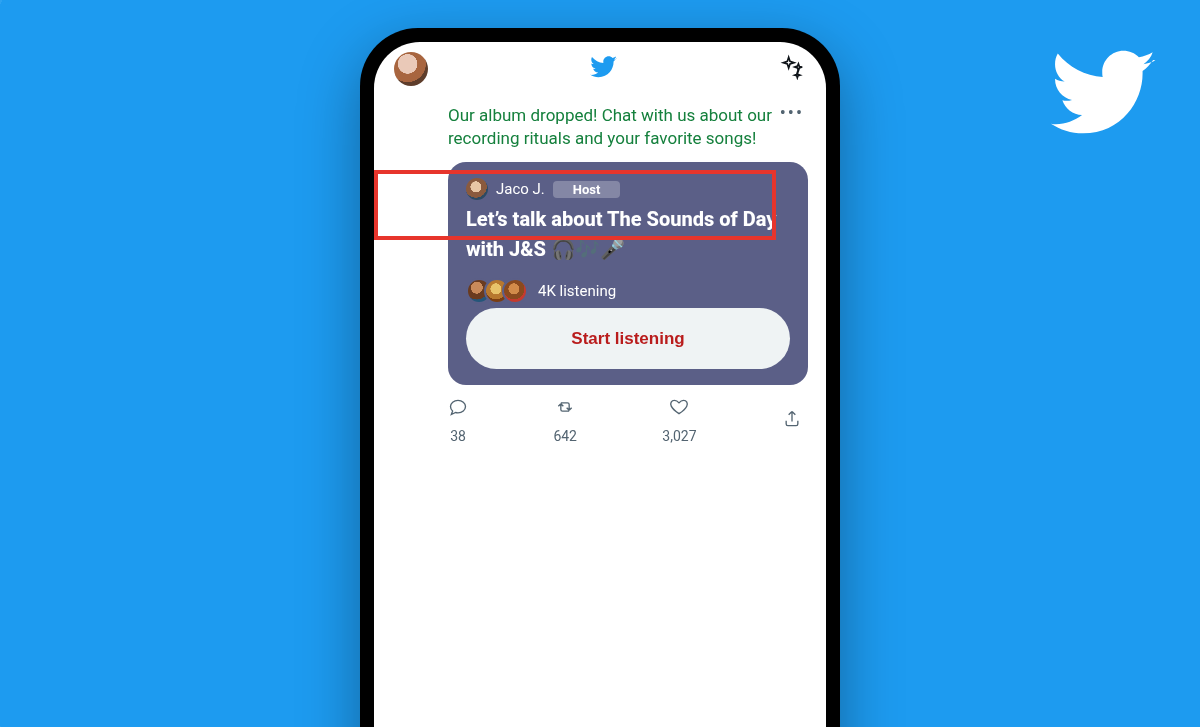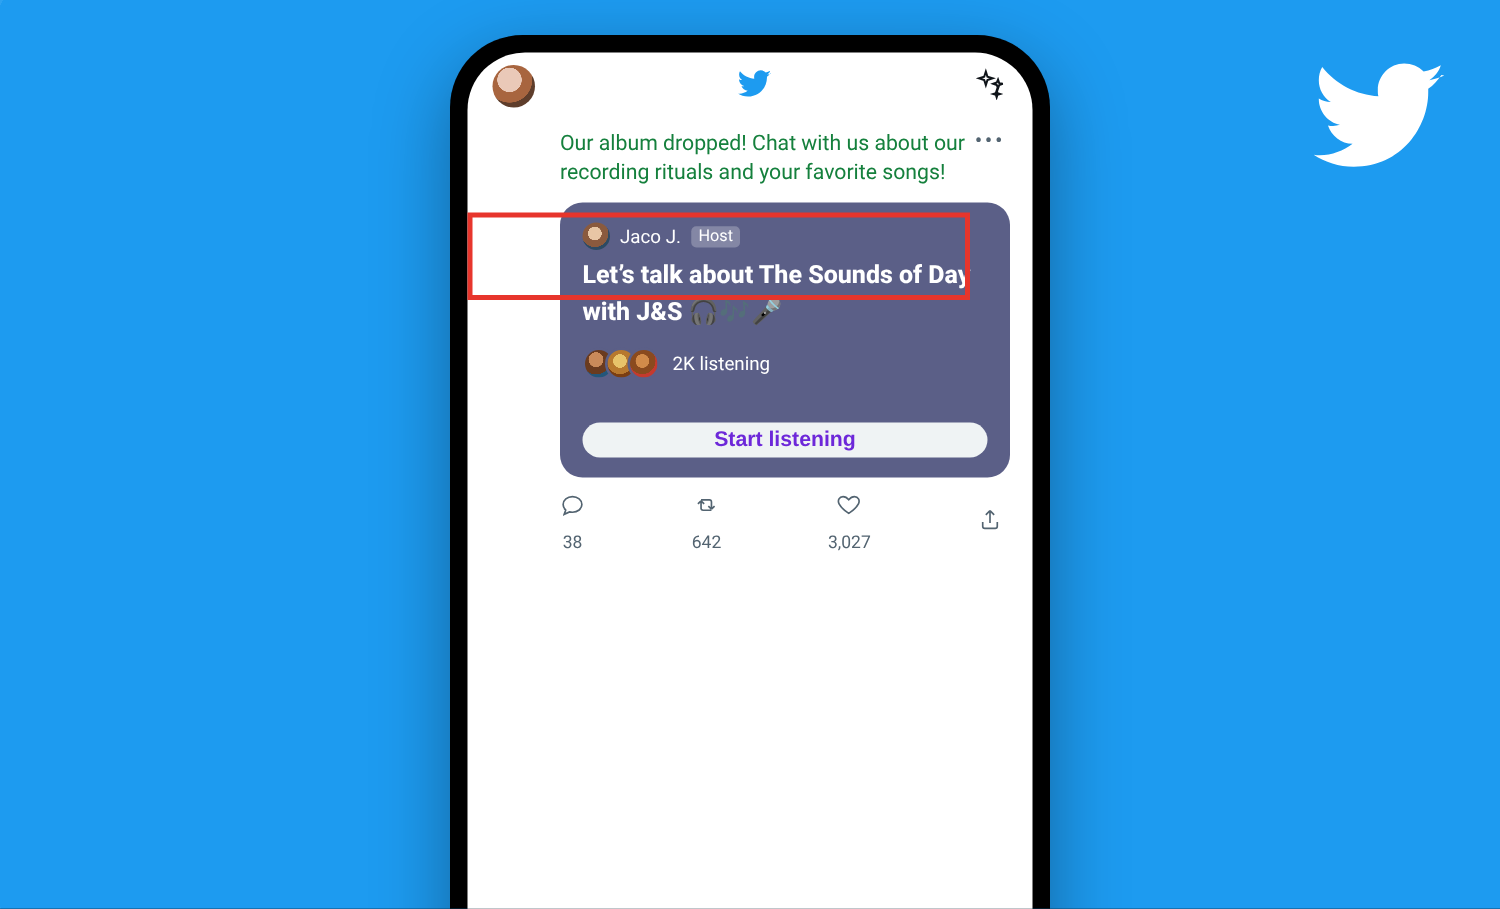--- a/index.html
+++ b/index.html
@@ -101,36 +101,36 @@
   
   .space-card {
     margin:12px 0 0 56px;
     background:#5b5f87;
     border-radius:18px;
     padding:16px 18px 16px 18px;
     color:#fff;
   }
   .space-host { display:flex; align-items:center; gap:8px; font-size:15px; }
   .space-host .avatar { width:22px; height:22px; background: radial-gradient(circle at 45% 40%, #e8c6a5 0 30%, #8a5a3e 31% 60%, #2d4a63 61% 100%); }
-  .host-badge { background:rgba(255,255,255,0.25); border-radius:4px; padding:1px 6px; font-size:13px; }
+  .host-badge { background:rgba(255,255,255,0.25); border-radius:4px; padding:1px 20px; font-size:13px;font-weight:bold; }
   .space-title { font-size:20px; font-weight:800; line-height:30px; margin-top:4px; }
   .space-listeners { display:flex; align-items:center; gap:10px; margin-top:14px; font-size:15px; }
   .listener-stack { display:flex; }
   .listener-stack .avatar {
     width:26px; height:26px; border:2px solid #5b5f87; margin-left:-8px;
   }
   .listener-stack .avatar:first-child { margin-left:0; }
   .ls1{background:radial-gradient(circle at 40% 35%,#c98a5a 0 30%,#6a3b1f 31% 60%,#24567a 61% 100%);}
   .ls2{background:radial-gradient(circle at 45% 40%,#e8c36a 0 30%,#b7782e 31% 58%,#7b3e12 59% 100%);}
   .ls3{background:radial-gradient(circle at 45% 40%,#d28b4a 0 30%,#8a4a1e 31% 58%,#c43a2e 59% 100%);}
   .space-cta {
-    margin-top:34px;
-    background:#eff3f4; color:#6d28d9;
+    margin-top:4px;
+    background:#eff3f4; color:#b91c1c;
     border:none; border-radius:999px;
-    width:100%; height:28px;
+    width:100%; height:61px;
     font-size:17px; font-weight:700;
     cursor:pointer;
   }
 
   
   .actions {
     margin:12px 0 0 56px;
     display:flex; align-items:center; justify-content:space-between;
     color:#536471; font-size:14px;
     padding-right:6px;
@@ -186,21 +186,21 @@
           <span>Jaco J.</span>
           <span class="host-badge">Host</span>
         </div>
         <div class="space-title">Let’s talk about The Sounds of Day with J&amp;S 🎧🎶🎤</div>
         <div class="space-listeners">
           <span class="listener-stack">
             <span class="avatar ls1"></span>
             <span class="avatar ls2"></span>
             <span class="avatar ls3"></span>
           </span>
-          <span>2K listening</span>
+          <span>4K listening</span>
         </div>
         <button class="space-cta">Start listening</button>
       </div>
 
       <div class="actions">
         <div class="action">
           <span><svg viewBox="0 0 24 24">
                 <path d="M21 11.5c0 4.1-4 7.5-9 7.5-1 0-2-.1-2.9-.4L4 21l1.5-4.1C4 15.5 3 13.6 3 11.5 3 7.4 7 4 12 4s9 3.4 9 7.5z"></path>
               </svg></span>
           <span>38</span>

